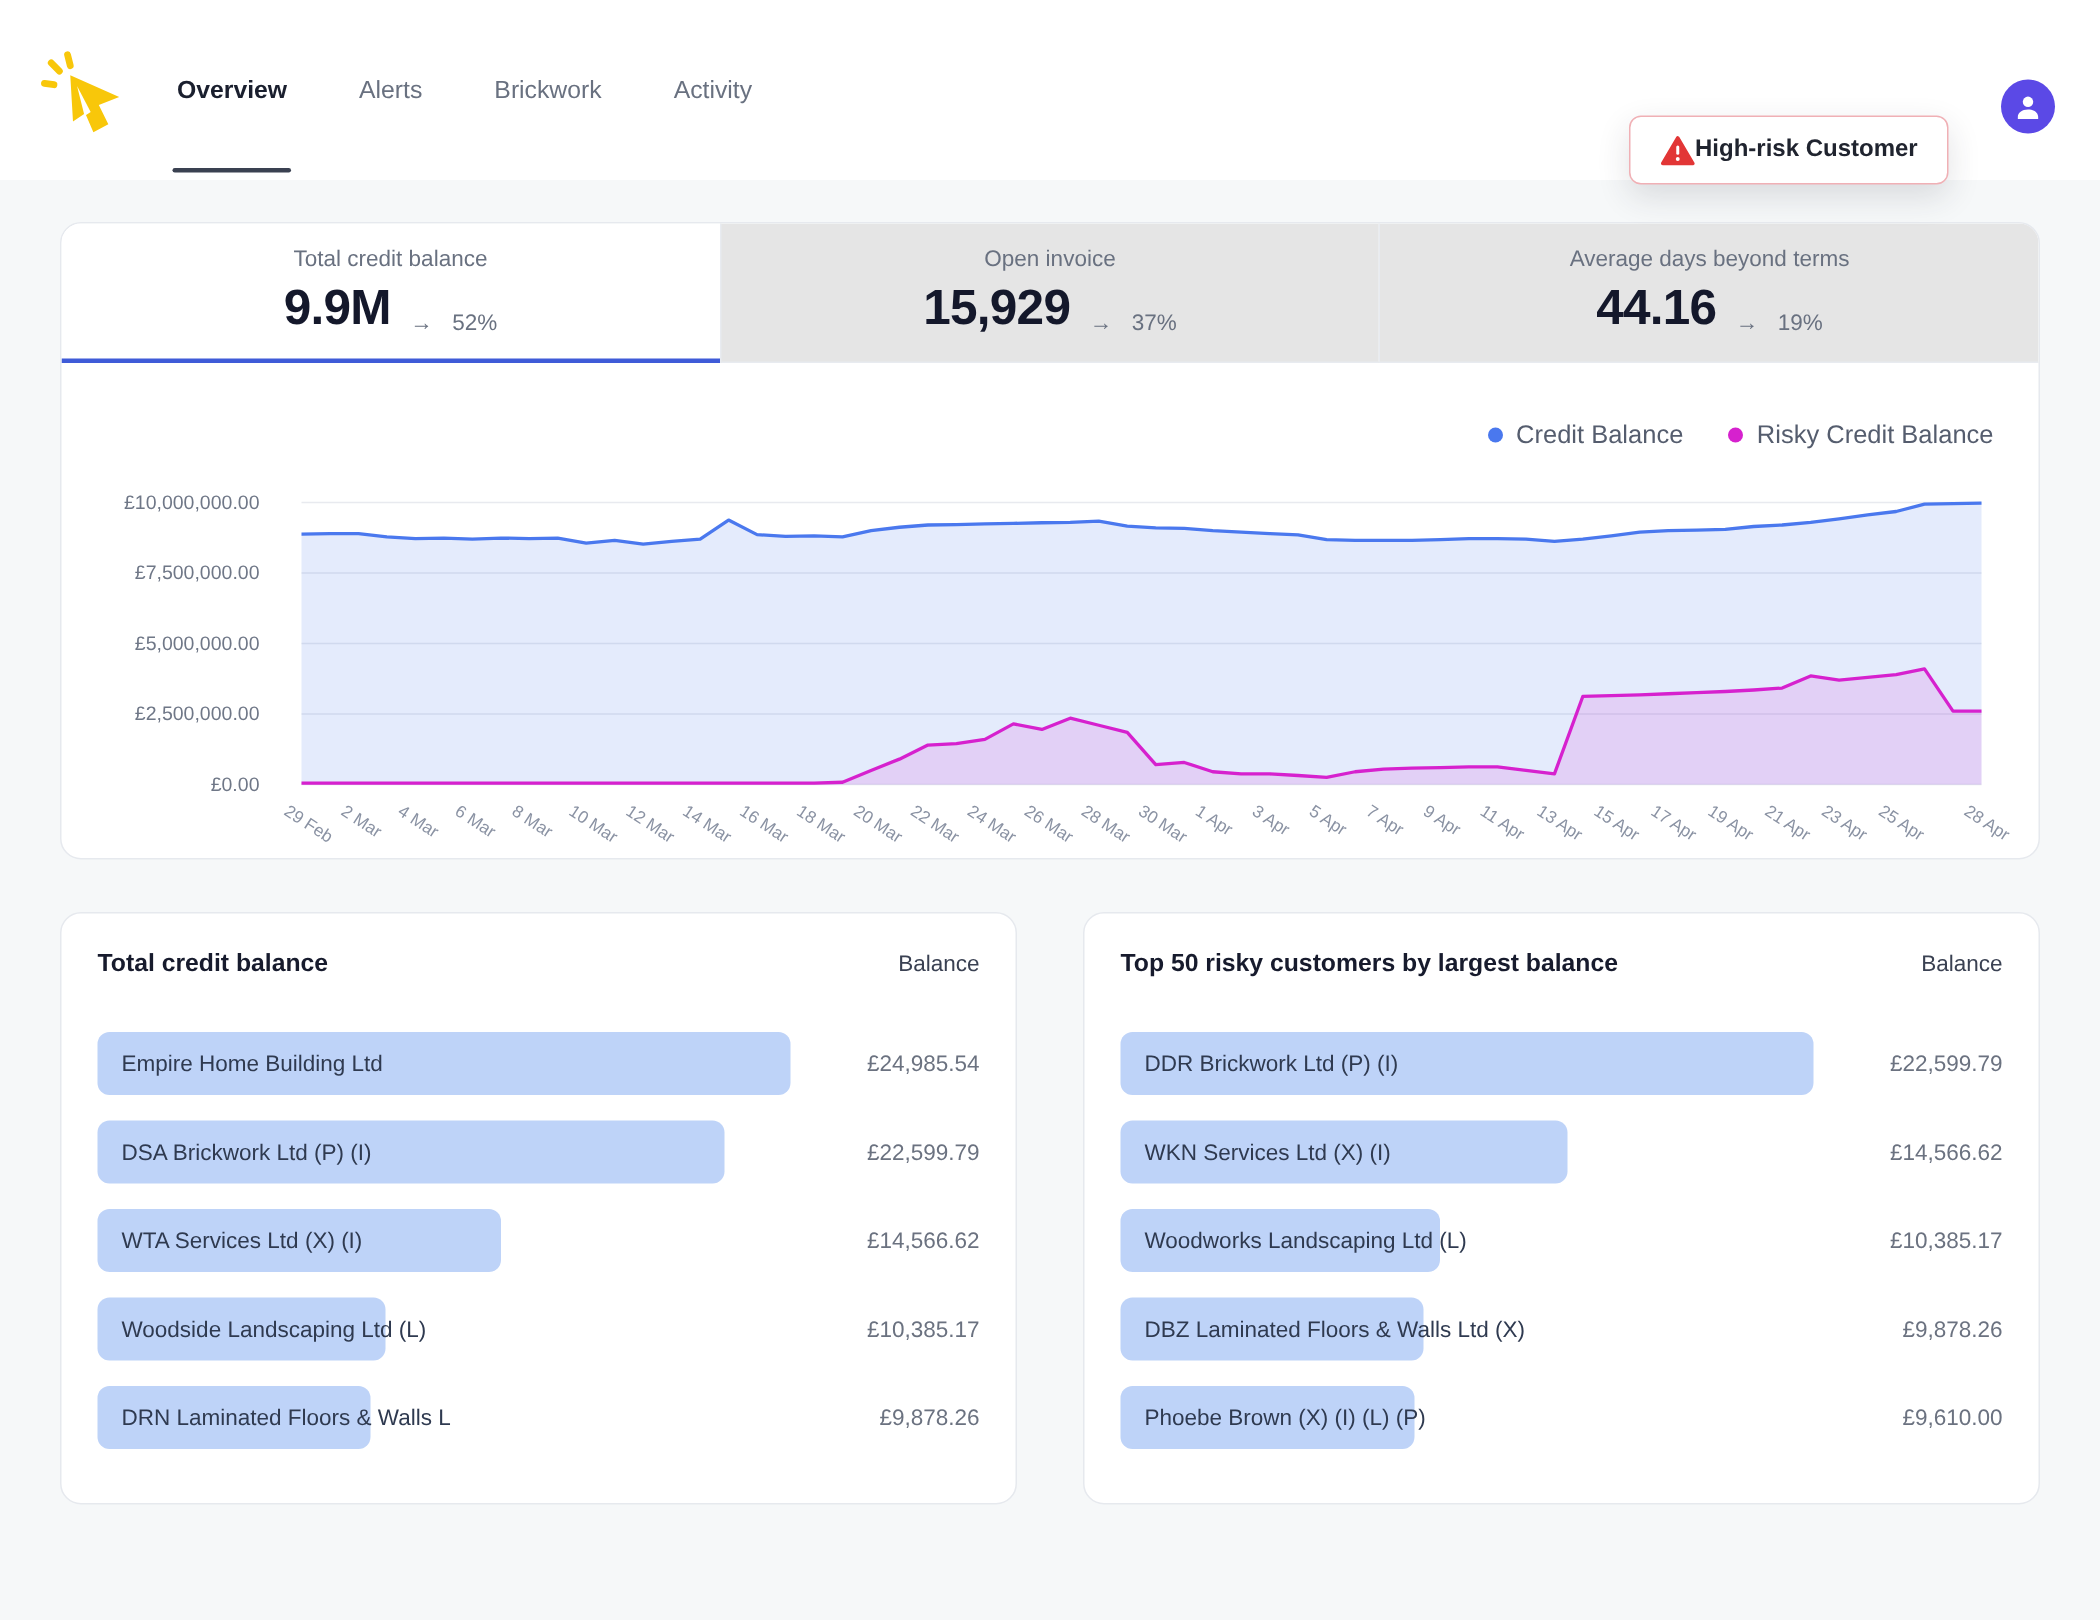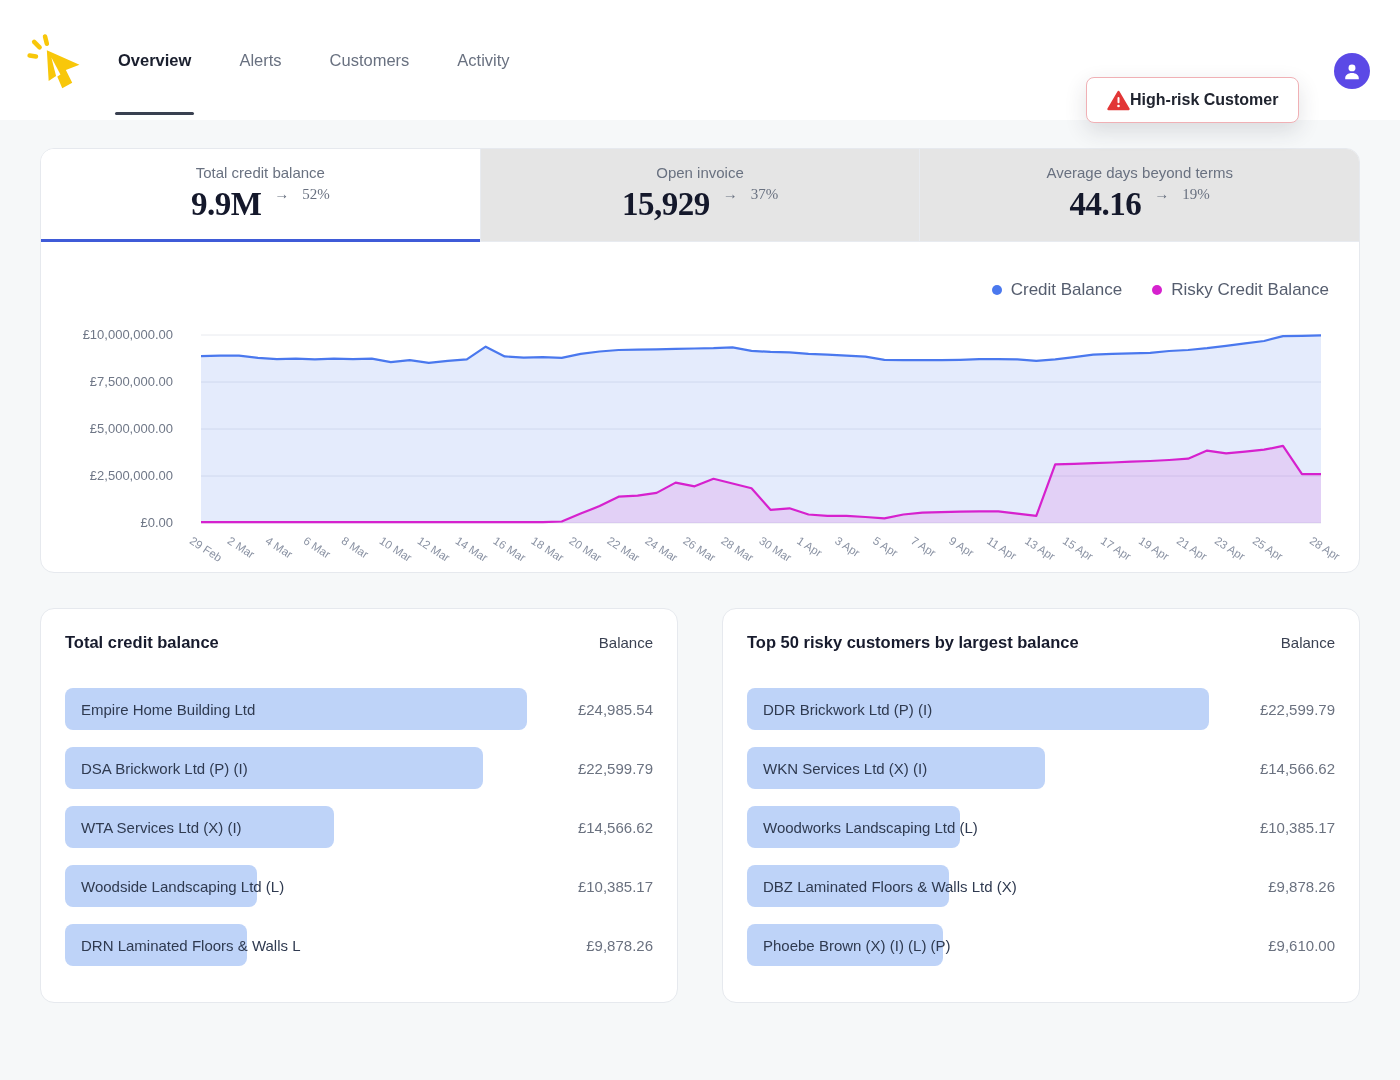--- a/index.html
+++ b/index.html
@@ -18,21 +18,21 @@
   
   .content { padding:0 40px; }
   .chart-card { margin-top:28px; background:#ffffff; border:1px solid #e6e9ee; border-radius:14px; overflow:hidden; }
   .kpi-strip { display:flex; height:93px; }
   .kpi { flex:1; position:relative; display:flex; flex-direction:column; align-items:center; padding-top:15px; cursor:pointer; background:#e5e5e5; }
   .kpi::after { content:""; position:absolute; left:0; right:0; bottom:0; height:1px; background:#e8ebf0; }
   .kpi + .kpi { border-left:1px solid #e8ebf0; }
   .kpi.active { background:#ffffff; }
   .kpi.active::after { height:3px; background:#3f5bd8; }
   .kpi-label { font-size:15px; color:#697180; }
-  .kpi-value-row { display:flex; align-items:flex-start; gap:13px; margin-top:5px;font-family:Liberation Serif, serif; }
+  .kpi-value-row { display:flex; align-items:flex-end; gap:13px; margin-top:5px; }
   .kpi-value { font-size:33px; font-weight:700; color:#14182b; letter-spacing:-0.5px; }
   .kpi-arrow, .kpi-delta { font-size:15px; color:#697180; }
   .chart-region { position:relative; height:330px; }
   .legend { position:absolute; top:38px; right:30px; display:flex; gap:30px; z-index:2; }
   .legend-item { display:flex; align-items:center; gap:9px; font-size:17px; color:#555d6e; cursor:pointer; }
   .legend-dot { width:10px; height:10px; border-radius:50%; }
   #chart-svg { display:block; }
 
   
   .panels { display:flex; gap:44px; margin-top:35px; }
@@ -54,21 +54,21 @@
   <svg class="logo" viewBox="0 0 64 64">
     <line x1="21" y1="5" x2="23" y2="13" stroke="#f8c70a" stroke-width="5" stroke-linecap="round"></line>
     <line x1="9" y1="11" x2="15" y2="17" stroke="#f8c70a" stroke-width="5" stroke-linecap="round"></line>
     <line x1="4" y1="26" x2="11" y2="27" stroke="#f8c70a" stroke-width="5" stroke-linecap="round"></line>
     <path d="M23 20 L59 36 L44 42 L51 56 L40 62 L34 48 L25 54 Z" fill="#f8c70a"></path>
     <path d="M28 28 L38 47 L33.5 50 Z" fill="#ffffff"></path>
   </svg>
   <nav class="nav" id="nav-tabs">
       <div class="nav-tab active">Overview</div>
       <div class="nav-tab">Alerts</div>
-      <div class="nav-tab">Customers</div>
+      <div class="nav-tab">Brickwork</div>
       <div class="nav-tab">Activity</div>
     </nav>
   <div class="hr-badge">
     <svg width="23" height="21" viewBox="0 0 23 21">
       <path d="M11.5 2 L21.5 19 H1.5 Z" fill="#e23636" stroke="#e23636" stroke-width="2.4" stroke-linejoin="round"></path>
       <rect x="10.5" y="7" width="2" height="6.2" rx="1" fill="#ffffff"></rect>
       <circle cx="11.5" cy="16" r="1.3" fill="#ffffff"></circle>
     </svg>
     <span>High-risk Customer</span>
   </div>

